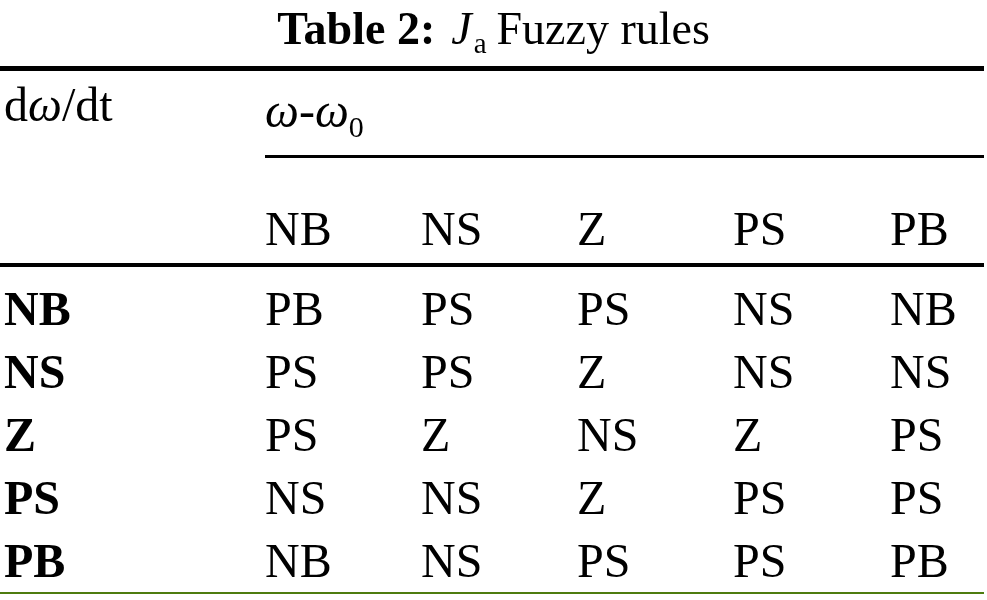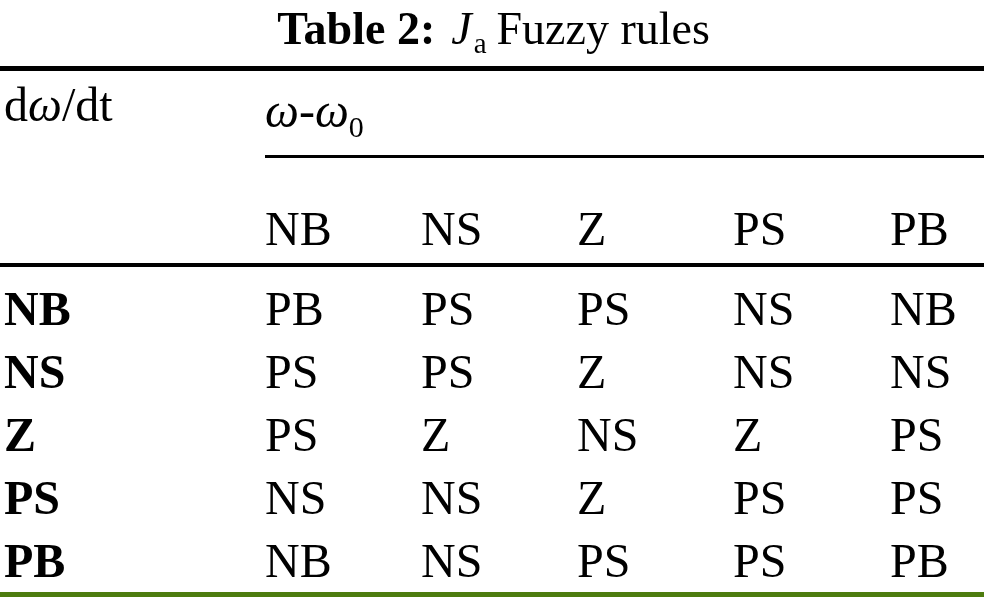--- a/index.html
+++ b/index.html
@@ -40,21 +40,21 @@
     margin-left: 2px;
     margin-right: 10px;
   }
   
   table.fuzzy {
     border-collapse: collapse;
     table-layout: fixed;
     width: 984px;
     margin: 0;
     border-top: 5px solid #000000;
-    border-bottom: 5px solid #4d7c0f;
+    border-bottom: 2px solid #4d7c0f;
     font-size: 48px;
     color: #000000;
   }
   table.fuzzy td {
     padding: 0;
     text-align: left;
     font-weight: normal;
     line-height: 48px;
     white-space: nowrap;
     overflow: visible;

